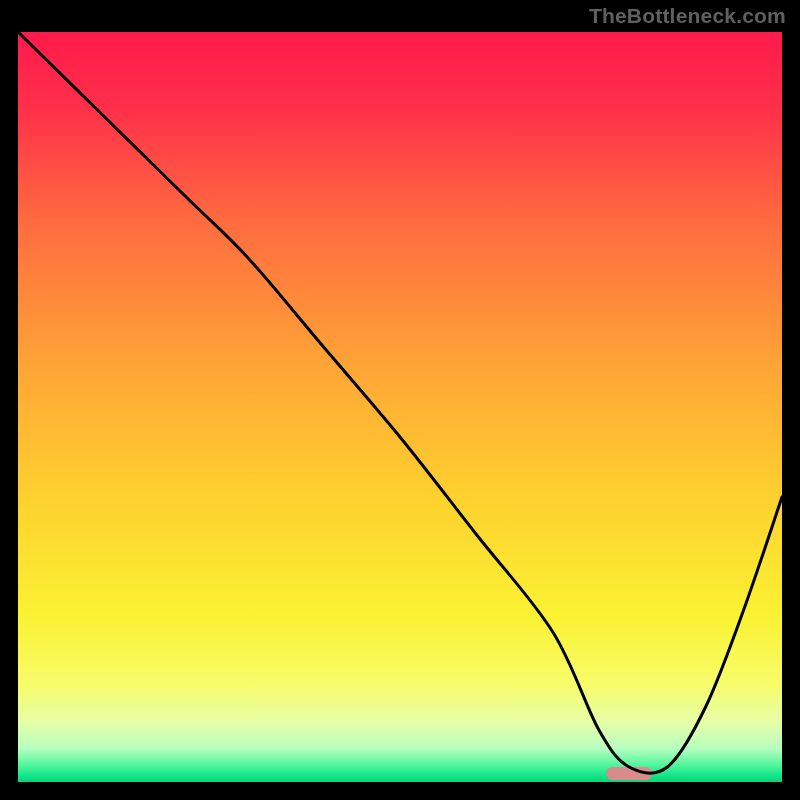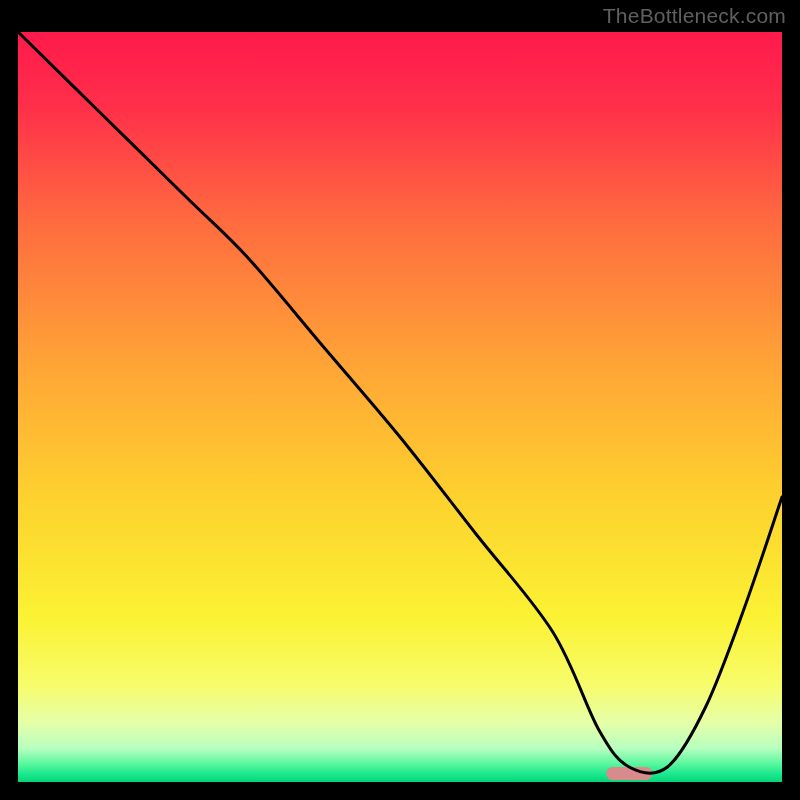--- a/index.html
+++ b/index.html
@@ -25,21 +25,21 @@
     width: 764px;
     height: 750px;
     overflow: hidden;
   }
   .watermark {
     position: absolute;
     top: 4px;
     right: 14px;
     color: #606060;
     font-size: 21px;
-    font-weight: 400;
+    font-weight: 700;
     letter-spacing: 0.2px;
   }
   svg { display: block; }
 </style>
 </head>
 <body>
 
 <div class="watermark">TheBottleneck.com</div>
 
 <div class="frame">

